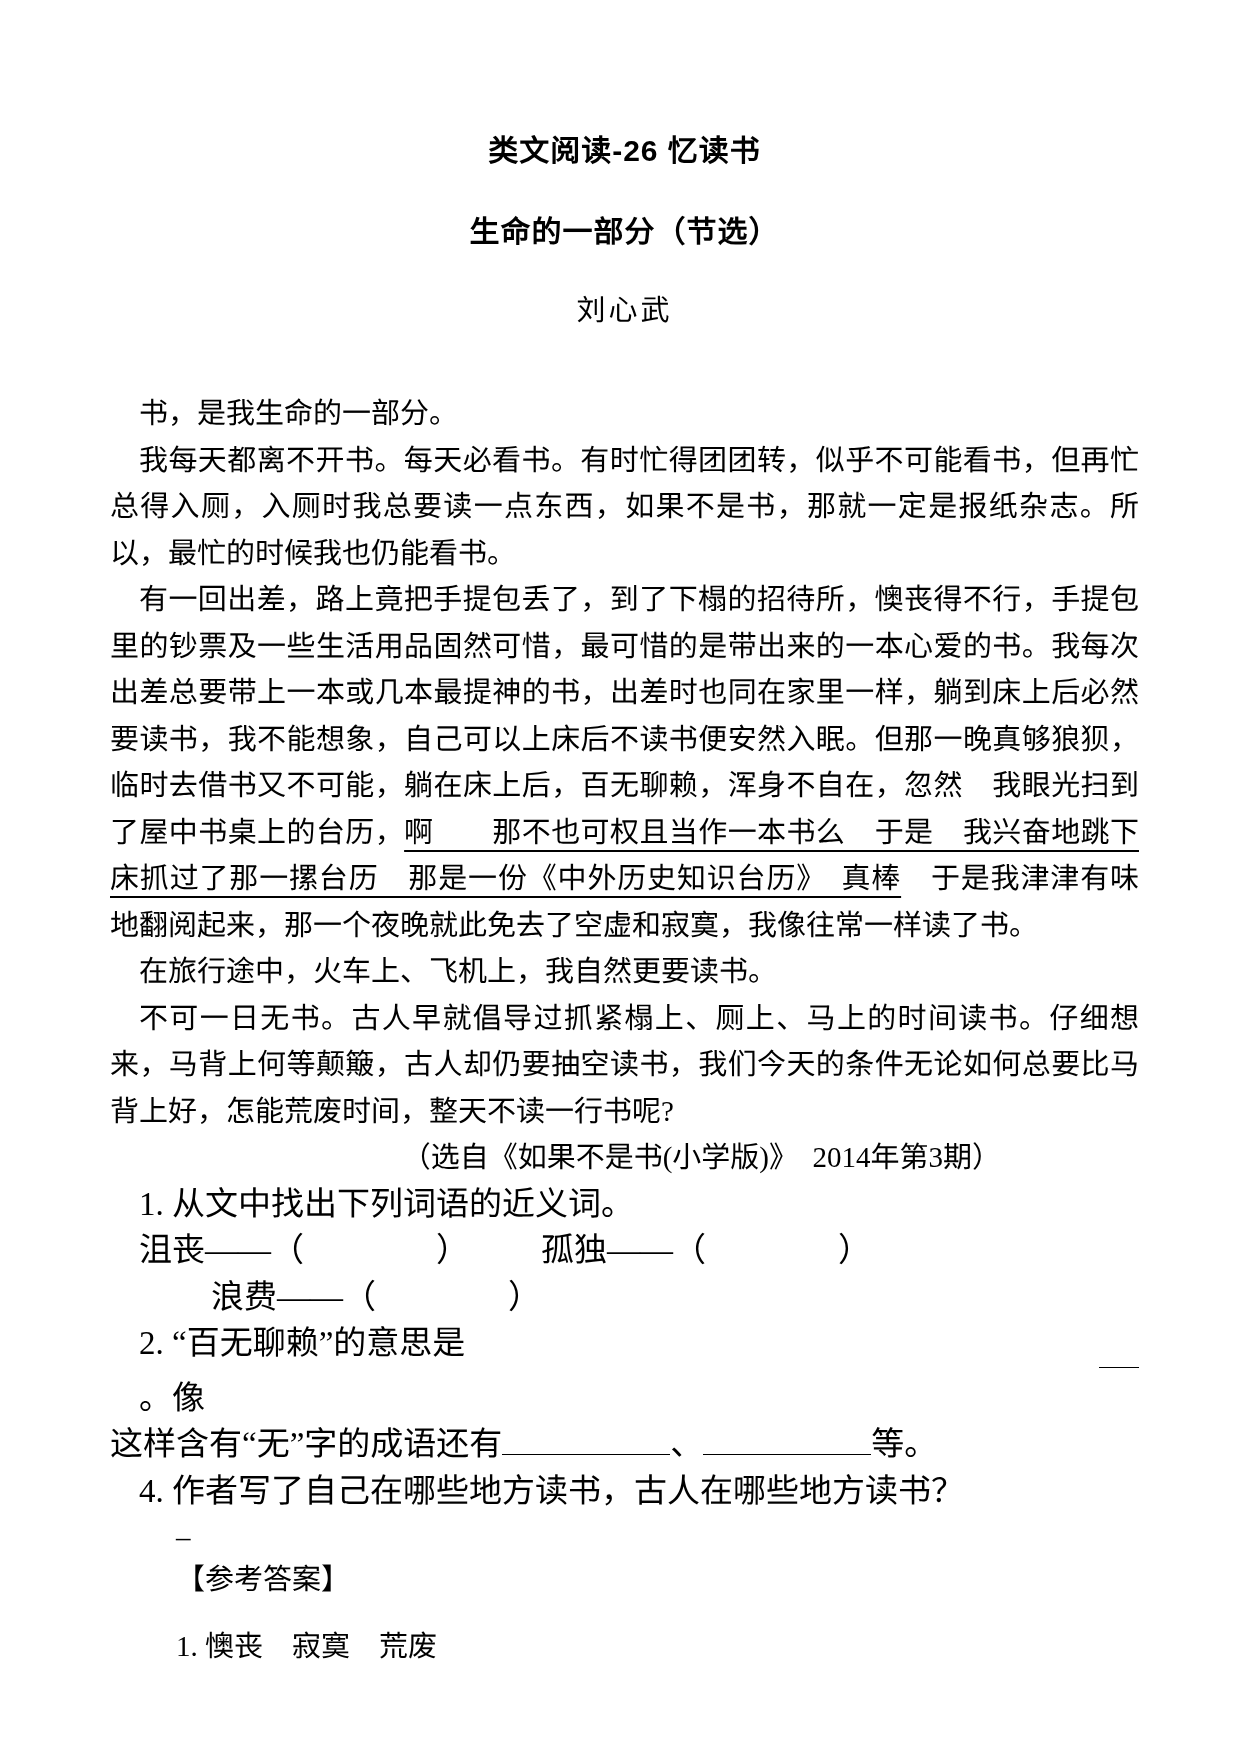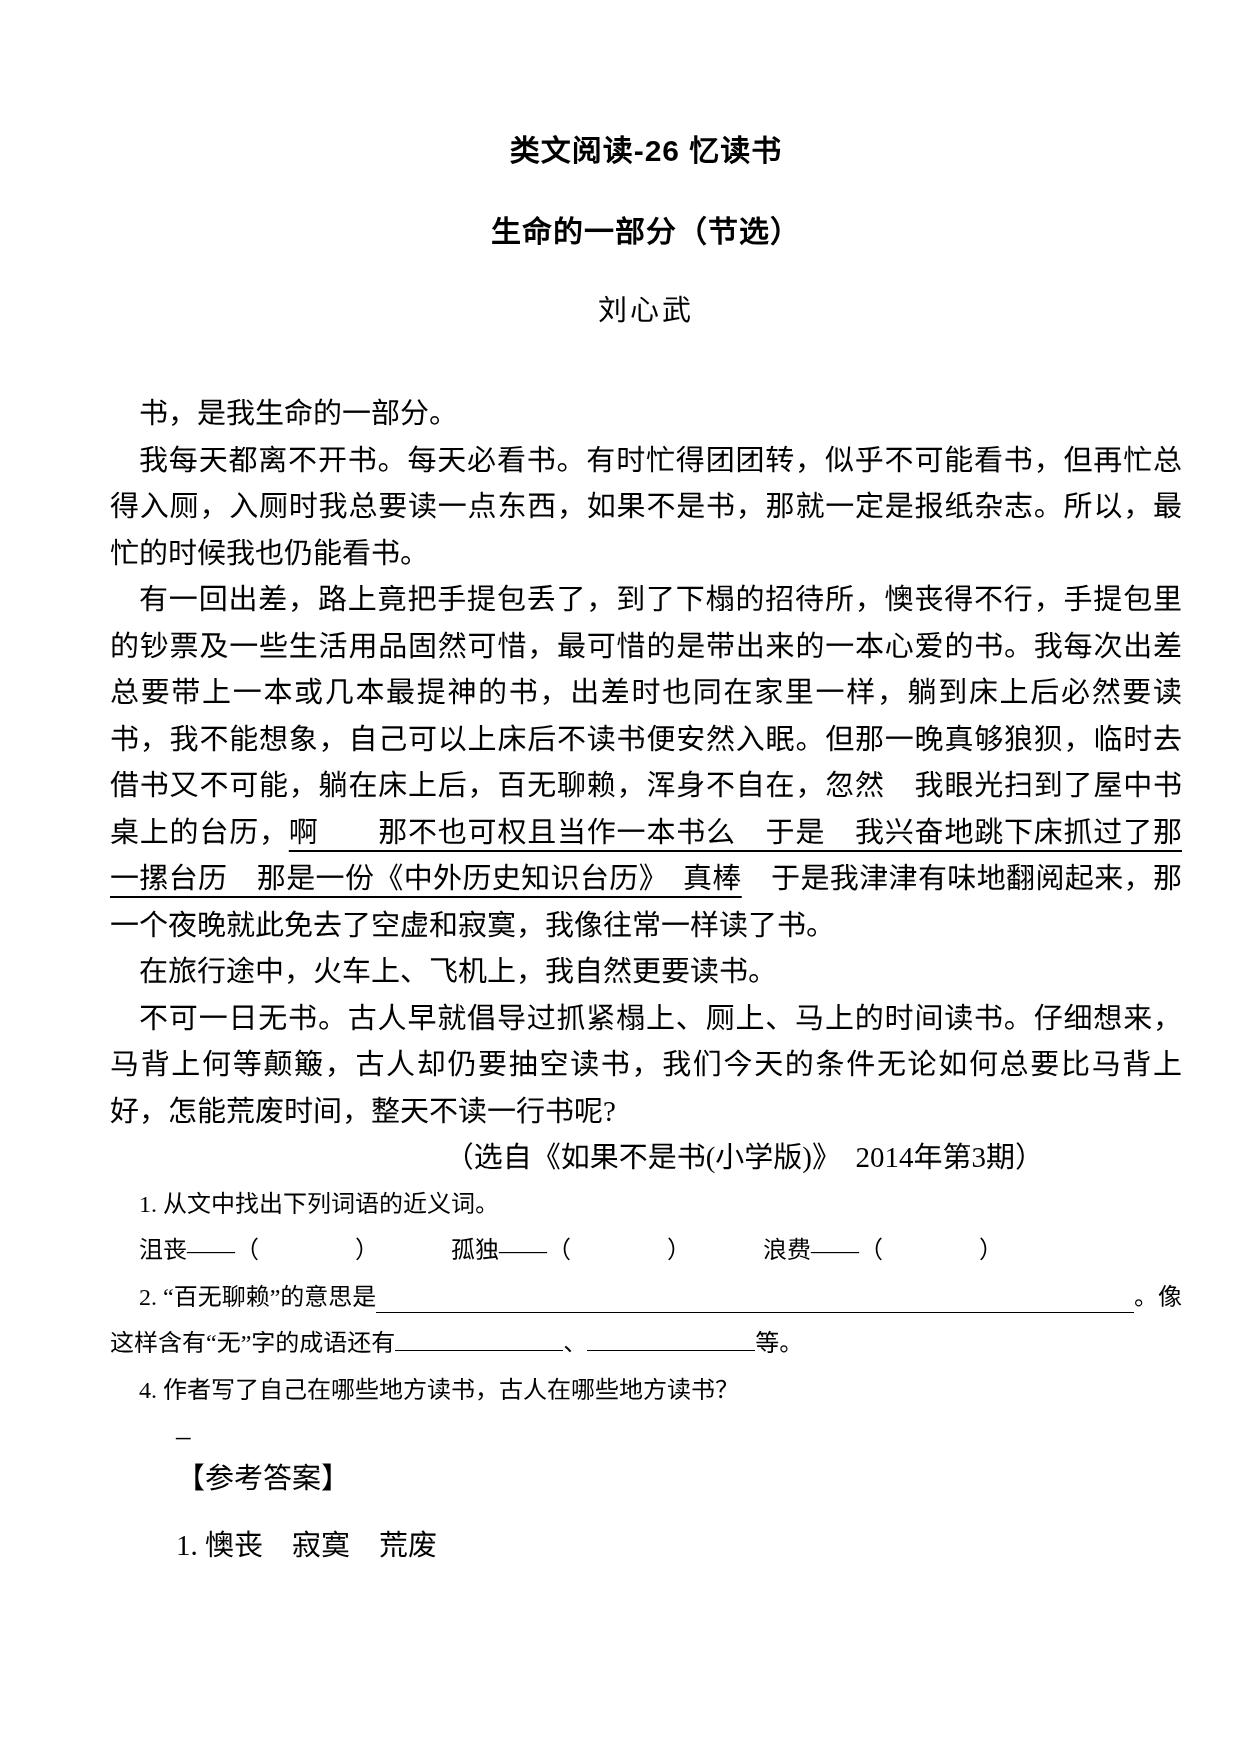--- a/index.html
+++ b/index.html
@@ -3,21 +3,21 @@
 <meta charset="utf-8">
 <style>
   html, body { margin: 0; padding: 0; background: #ffffff; }
   .page {
     position: relative;
     width: 1241px;
     height: 1754px;
     margin: 0 auto;
     background: #ffffff;
     box-sizing: border-box;
-    padding: 121px 59px 0 110px;
+    padding: 121px 102px 0 110px;
     color: #000000;
     font-family: "Liberation Serif", serif;
     overflow: hidden;
   }
   
   .doc-title {
     font-family: "Liberation Sans", sans-serif;
     font-weight: 700;
     font-size: 30px;
     line-height: 32px;
@@ -55,26 +55,26 @@
     text-decoration-thickness: 1.5px;
   }
   .attribution {
     margin: 0;
     text-align: right;
     padding-right: 138px;
     line-height: 46.5px;
     text-indent: 0;
   }
   
-  .questions { font-size: 24px; line-height: 46.5px; }
+  .questions { font-size: 33px; line-height: 46.5px; }
   .qline { padding-left: 29px; }
   .qline-flush { padding-left: 0; }
   .syn-item { display: inline-block; }
   .syn-item + .syn-item { margin-left: 72px; }
-  .q2-line1 { display: flex; align-items: baseline; padding-left: 29px; }
+  .q2-line1 { display: flex; align-items: baseline; padding-left: 29px; flex-direction: column; }
   .q2-line1 .label { white-space: nowrap; }
   .blank-fill {
     flex: 1 1 auto;
     border-bottom: 1.5px solid #000;
     align-self: flex-end;
     margin-bottom: 7px;
     min-width: 40px;
   }
   .blank-fixed {
     display: inline-block;

